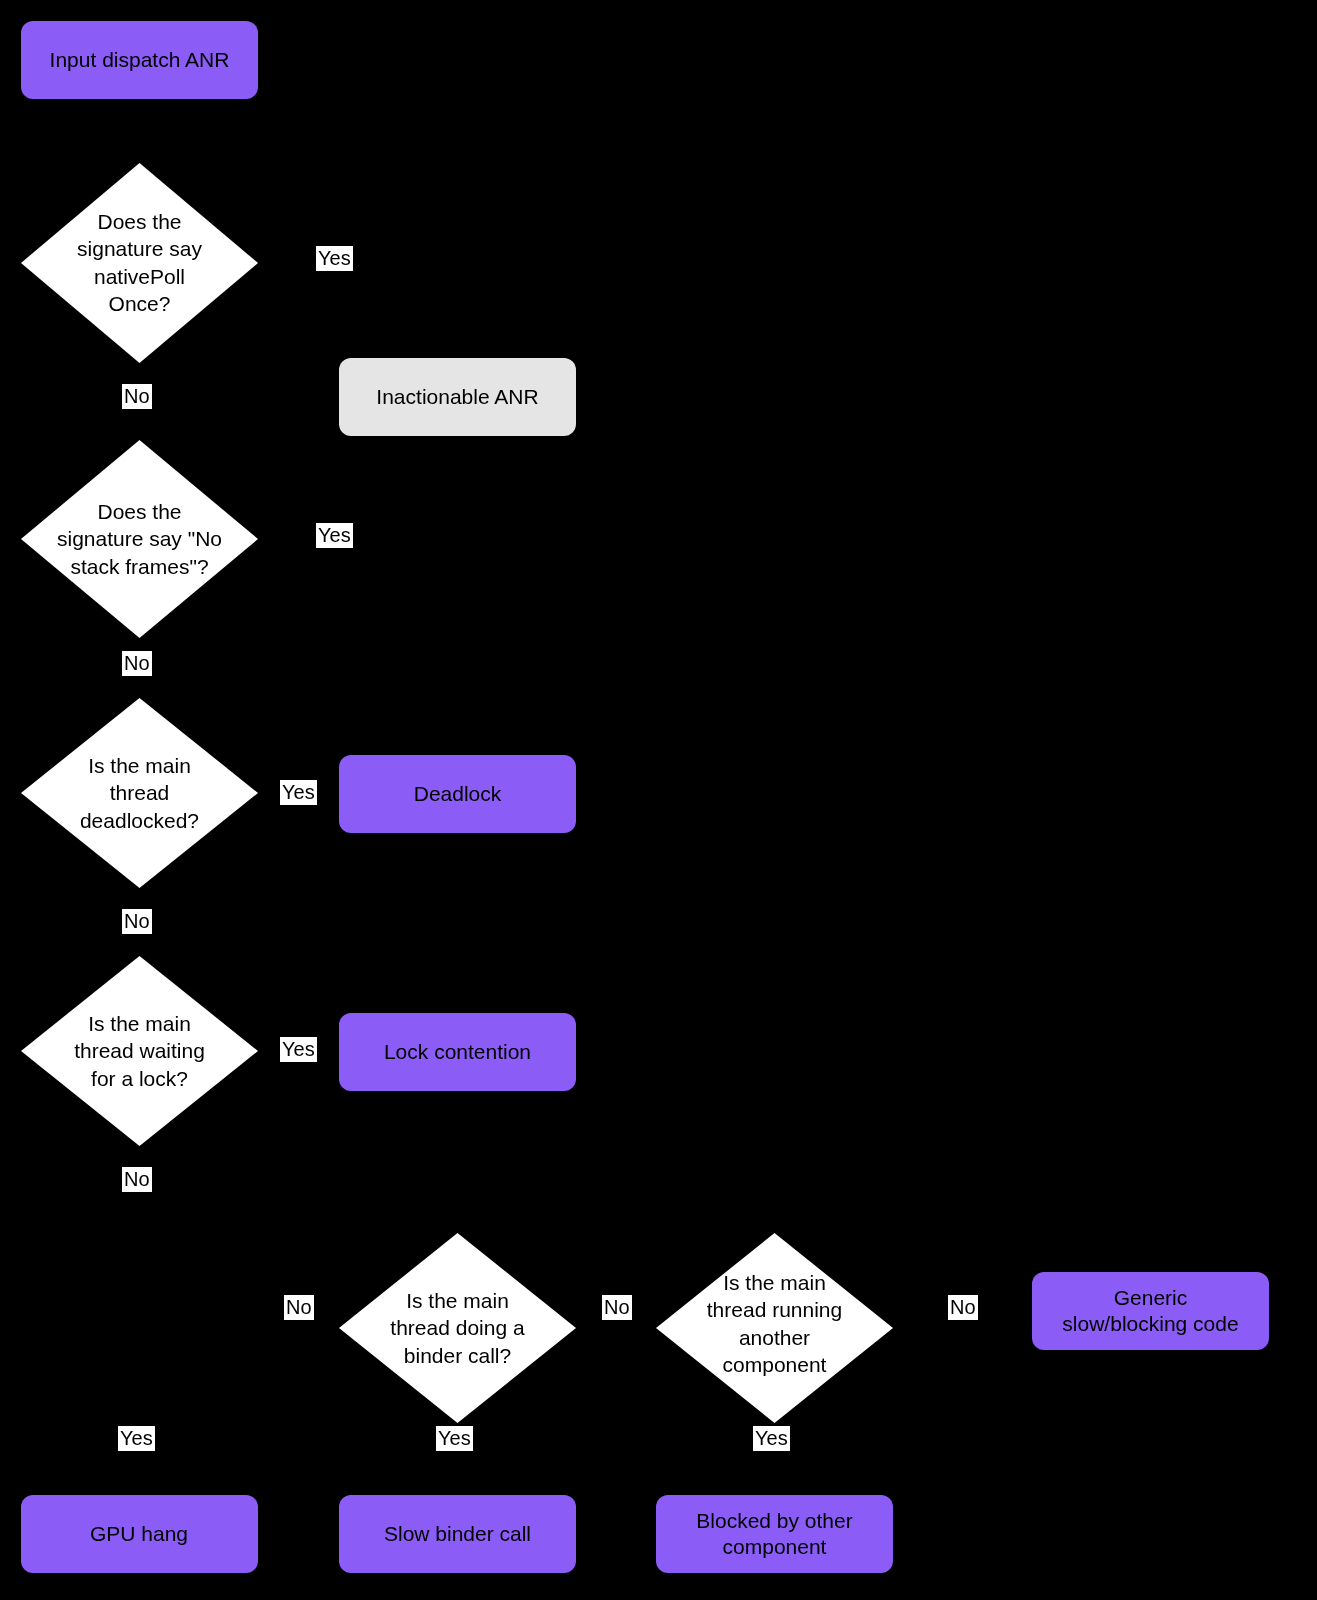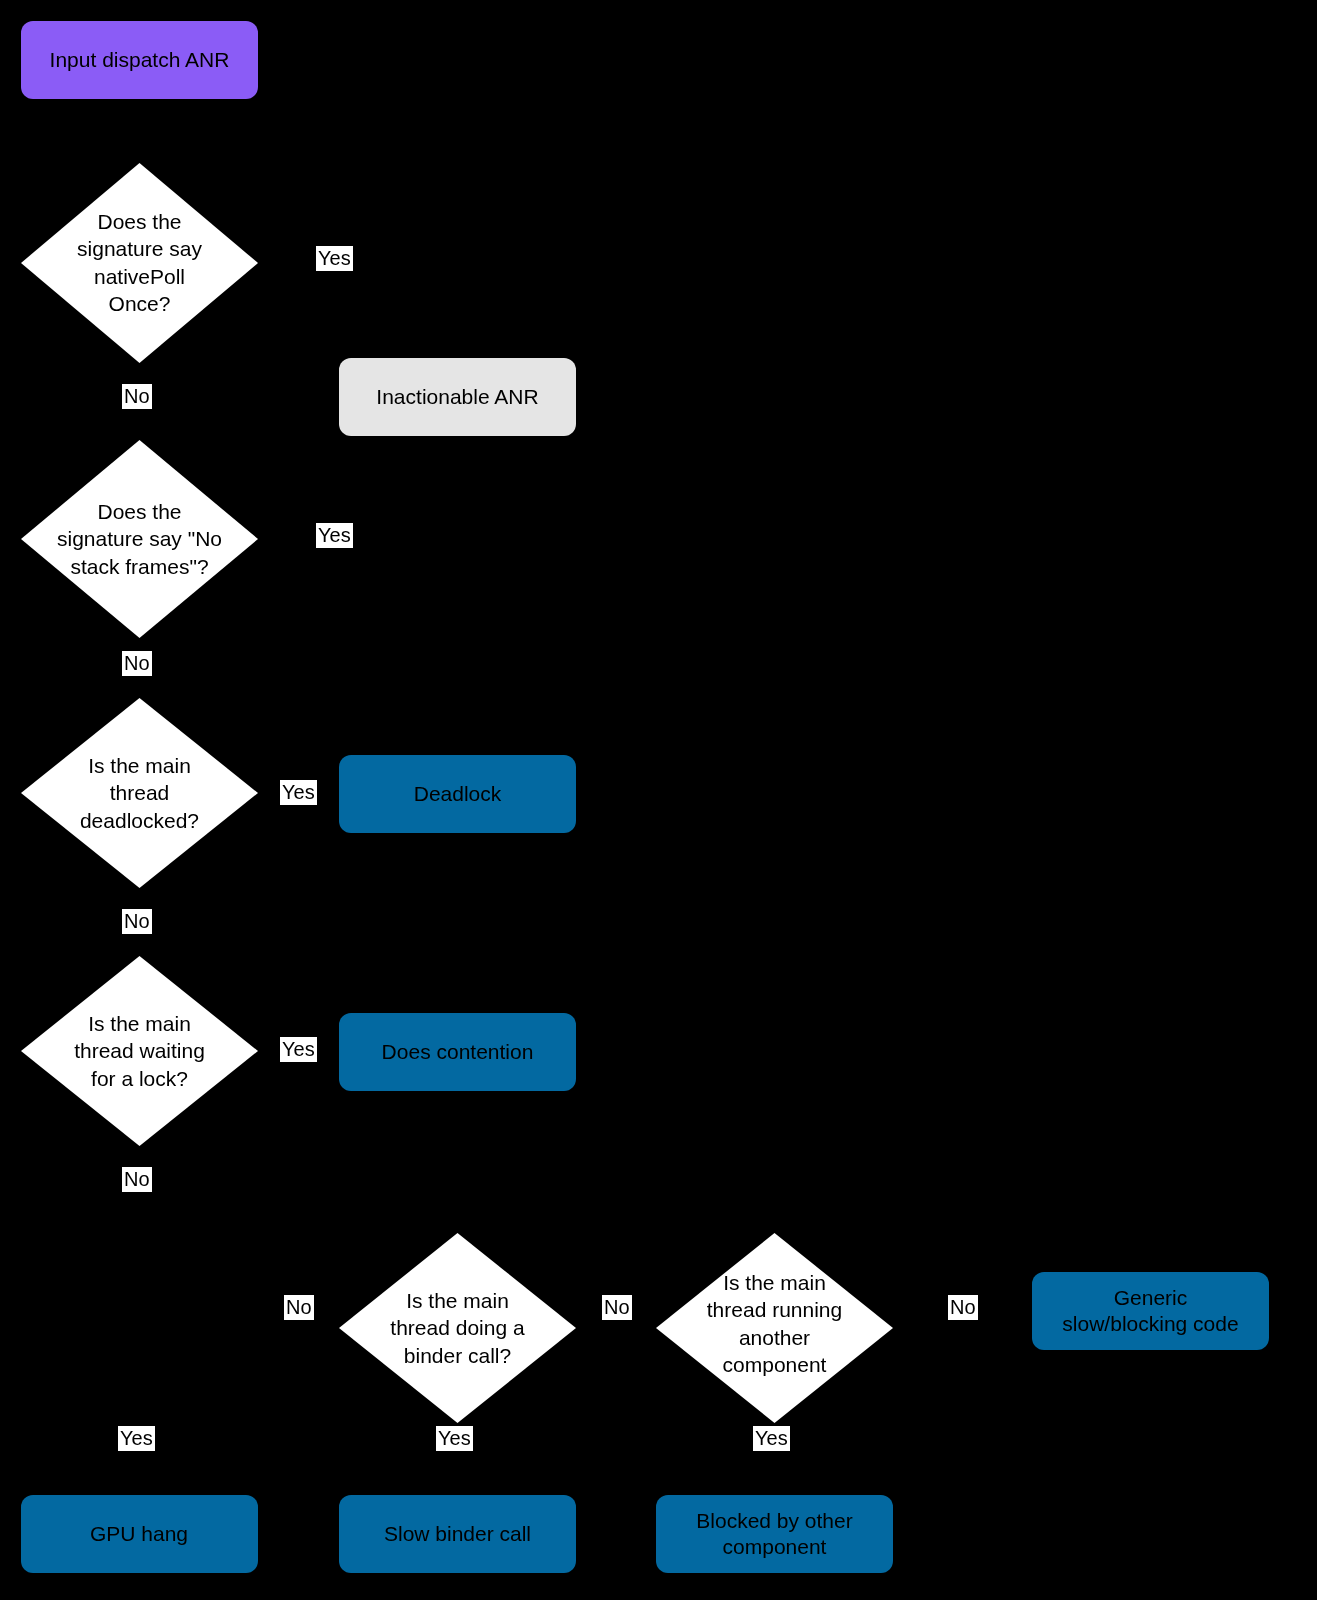--- a/index.html
+++ b/index.html
@@ -26,21 +26,21 @@
     justify-content: center;
     text-align: center;
     color: #000000;
     font-size: 21px;
     line-height: 1.22;
     padding: 4px 8px;
     white-space: pre-line;
   }
   .node.white { background: #8b5cf6; }
   .node.pink  { background: #e5e5e5; }
-  .node.green { background: #0369a1; }
+  .node.green { background: #8b5cf6; }
 
   
   .diamond {
     position: absolute;
     box-sizing: border-box;
   }
   .diamond .shape {
     position: absolute;
     inset: 0;
     background: #ffffff;
@@ -133,21 +133,21 @@
 
   <div class="node green" style="left:339px; top:755px; width:237px; height:78px;">Deadlock</div>
 
   <div class="diamond" style="left:21px; top:956px; width:237px; height:190px;">
     <div class="shape"></div>
     <div class="dtext">Is the main
 thread waiting
 for a lock?</div>
   </div>
 
-  <div class="node green" style="left:339px; top:1013px; width:237px; height:78px;">Does contention</div>
+  <div class="node green" style="left:339px; top:1013px; width:237px; height:78px;">Lock contention</div>
 
 
   <div class="node green" style="left:21px; top:1495px; width:237px; height:78px;padding-left:7px;">GPU hang</div>
 
   <div class="diamond" style="left:339px; top:1233px; width:237px; height:190px;">
     <div class="shape"></div>
     <div class="dtext">Is the main
 thread doing a
 binder call?</div>
   </div>

